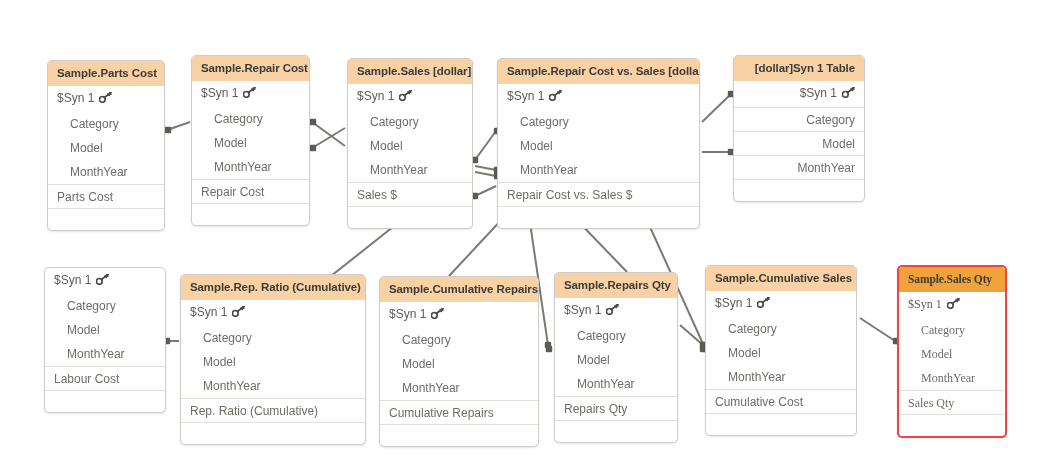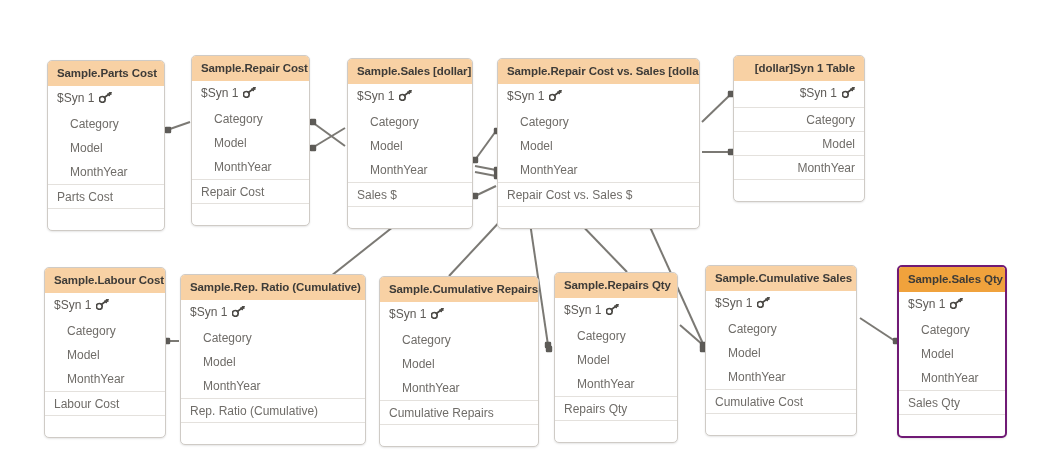--- a/index.html
+++ b/index.html
@@ -17,21 +17,22 @@
     position:absolute;
     background:#ffffff;
     border:1px solid #cfcbc6;
     border-radius:5px;
     box-sizing:border-box;
     z-index:2;
     box-shadow:0 1px 2px rgba(0,0,0,0.10);
     overflow:hidden;
   }
   .table-node.highlight{
-    border:2px solid #701a75;
+    border:2px solid #ef4444;
+    font-family:Liberation Serif, serif;
   }
 
   .tbl-header{
     background:#f8d1a4;
     color:#3d3b38;
     font-weight:bold;
     font-size:11.5px;
     letter-spacing:-0.1px;
     padding:6px 9px 6px 9px;
     white-space:nowrap;
@@ -190,21 +191,20 @@
                 <path d="M9.0 2.0 L10.3 3.3" stroke="#4a4844" stroke-width="1.7" stroke-linecap="round"></path>
                 <path d="M10.6 0.9 L11.8 2.1" stroke="#4a4844" stroke-width="1.7" stroke-linecap="round"></path>
               </svg></span></div>
           <div class="row synrow">Category</div>
           <div class="row synrow">Model</div>
           <div class="row synrow">MonthYear</div>
           <div class="row synrow empty"></div>
         </div>
       </div>
       <div class="table-node" style="left: 44px; top: 267px; width: 122px;">
-        <div class="tbl-header">Sample.Labour Cost</div>
         <div class="tbl-body">
           <div class="row key"><span>$Syn 1</span><span class="keyicon"><svg viewBox="0 0 13 11" width="13" height="11">
                 <circle cx="3.3" cy="7.4" r="2.9" fill="none" stroke="#4a4844" stroke-width="1.7"></circle>
                 <path d="M5.4 5.5 L12 0.6" stroke="#4a4844" stroke-width="1.7" stroke-linecap="round"></path>
                 <path d="M9.0 2.0 L10.3 3.3" stroke="#4a4844" stroke-width="1.7" stroke-linecap="round"></path>
                 <path d="M10.6 0.9 L11.8 2.1" stroke="#4a4844" stroke-width="1.7" stroke-linecap="round"></path>
               </svg></span></div>
           <div class="row field">Category</div>
           <div class="row field">Model</div>
           <div class="row field">MonthYear</div>

